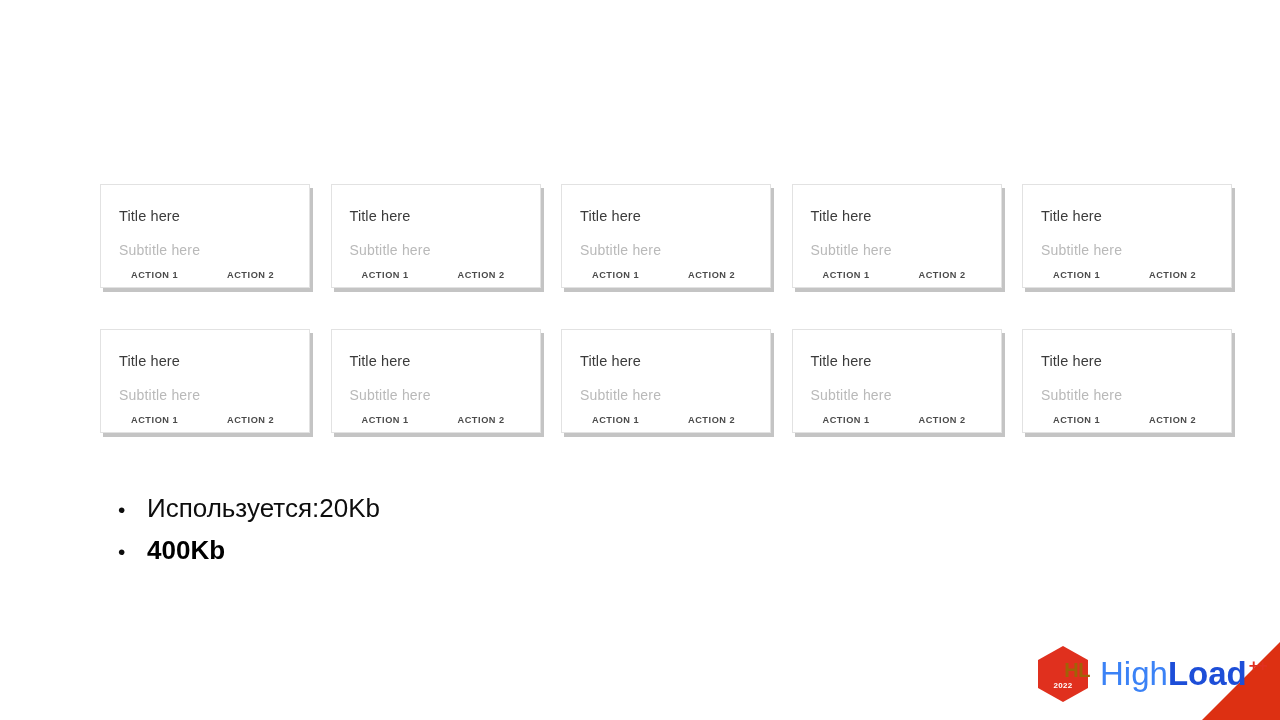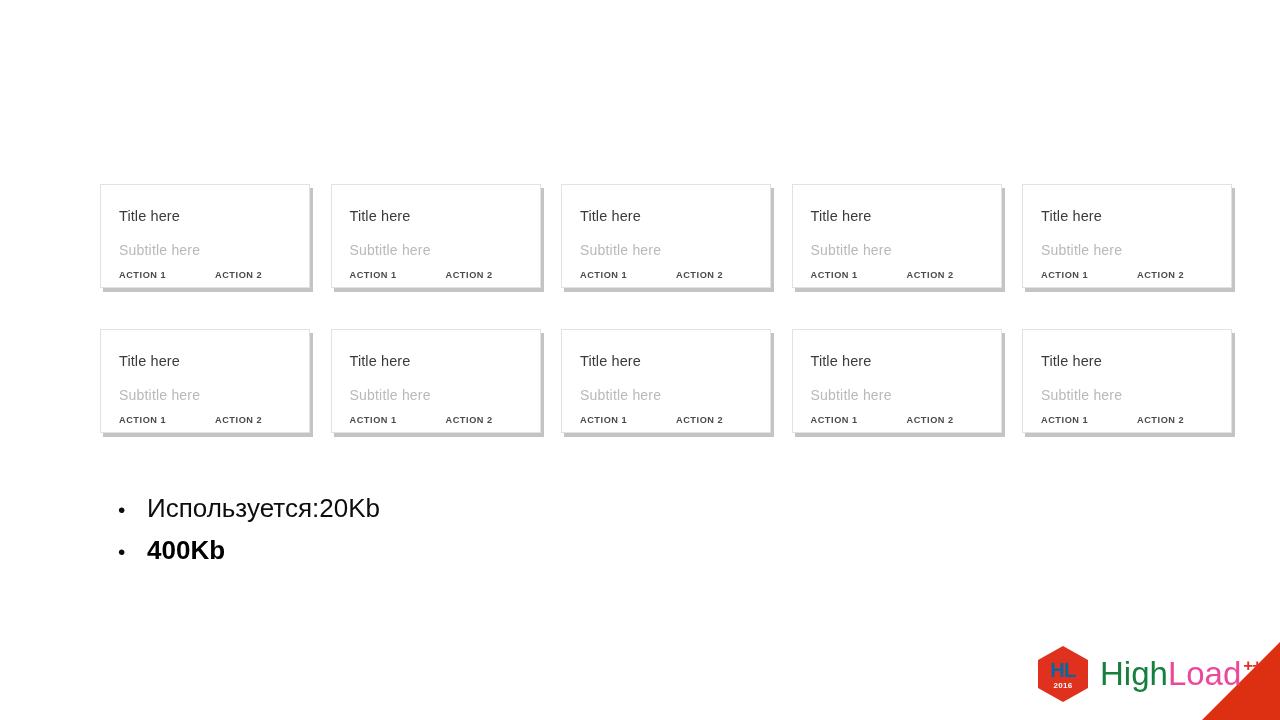--- a/index.html
+++ b/index.html
@@ -71,21 +71,21 @@
     position: absolute;
     left: 18px;
     top: 57px;
     font-size: 14px;
     font-weight: 400;
     color: #b9b9b9;
     letter-spacing: 0.2px;
   }
   .card-actions {
     position: absolute;
-    left: 18px;
+    left: 30px;
     top: 85px;
     width: 178px;
     display: flex;
   }
   .card-action {
     font-size: 9.2px;
     font-weight: 700;
     color: #4a4a4a;
     letter-spacing: 0.55px;
     white-space: nowrap;
@@ -134,24 +134,24 @@
     width: 54px;
     height: 58px;
     flex: 0 0 54px;
   }
   .logo-hex svg { display: block; }
   .hex-hl {
     position: absolute;
     left: 0;
     top: 14px;
     width: 54px;
-    text-align: center;
+    text-align: right;
     font-size: 20px;
     font-weight: 700;
-    color: #0369a1;
+    color: #a16207;
     letter-spacing: -0.5px;
   }
   .hex-year {
     position: absolute;
     left: 0;
     top: 36px;
     width: 54px;
     text-align: center;
     font-size: 8px;
     font-weight: 700;
@@ -160,26 +160,26 @@
   }
   .logo-word {
     margin-left: 10px;
     font-size: 33px;
     line-height: 1;
     white-space: nowrap;
     position: relative;
     top: -1px;
   }
   .word-high {
-    color: #15803d;
+    color: #3b82f6;
     font-weight: 400;
   }
   .word-load {
-    color: #ec4899;
-    font-weight: 400;
+    color: #1d4ed8;
+    font-weight: 700;
   }
   .word-plus {
     color: #e03020;
     font-weight: 700;
     font-size: 17px;
     vertical-align: 14px;
     margin-left: 2px;
     letter-spacing: -1px;
   }
 
@@ -304,20 +304,20 @@
   </div>
 
   <div class="corner-triangle"></div>
 
   <div class="logo">
     <div class="logo-hex">
       <svg width="54" height="58" viewBox="0 0 54 58" aria-hidden="true">
         <polygon points="27,1 52,15 52,43 27,57 2,43 2,15" fill="#e0301e"></polygon>
       </svg>
       <div class="hex-hl">HL</div>
-      <div class="hex-year">2016</div>
+      <div class="hex-year">2022</div>
     </div>
     <div class="logo-word">
       <span class="word-high">High</span><span class="word-load">Load</span><span class="word-plus">++</span>
     </div>
   </div>
 
 </div>
 
 </body></html>

